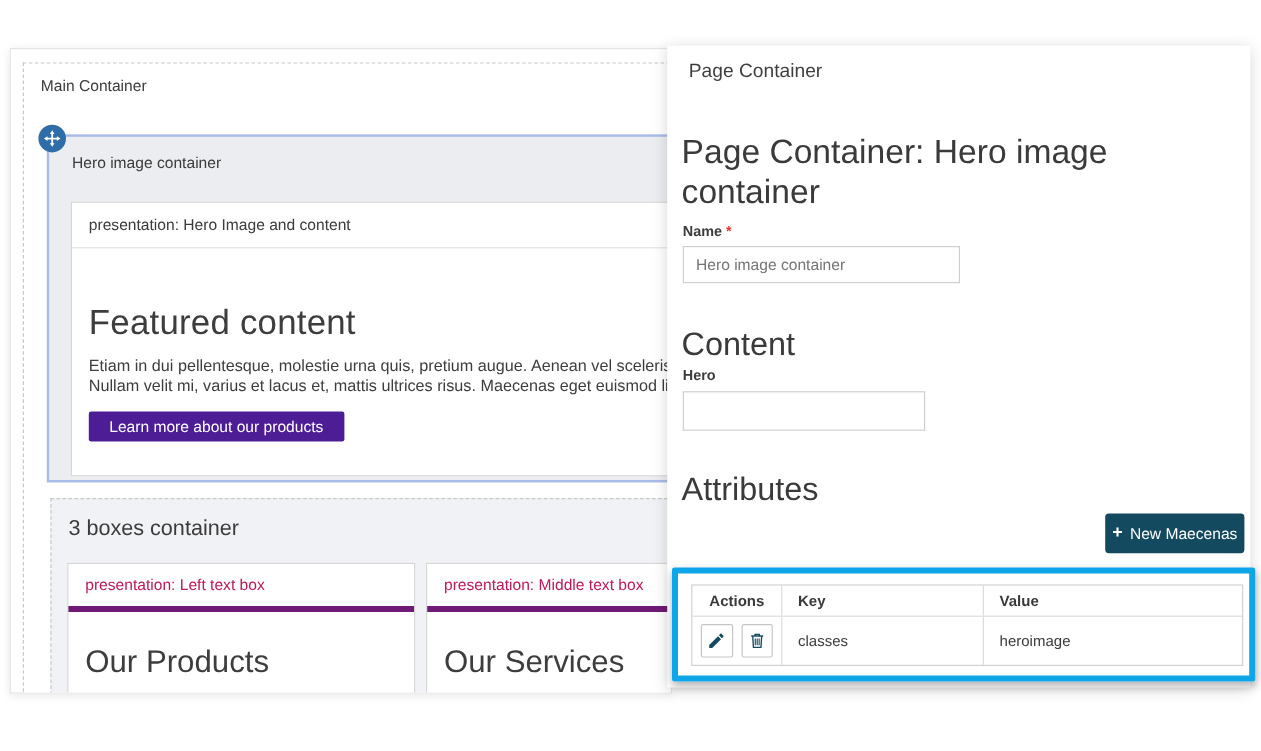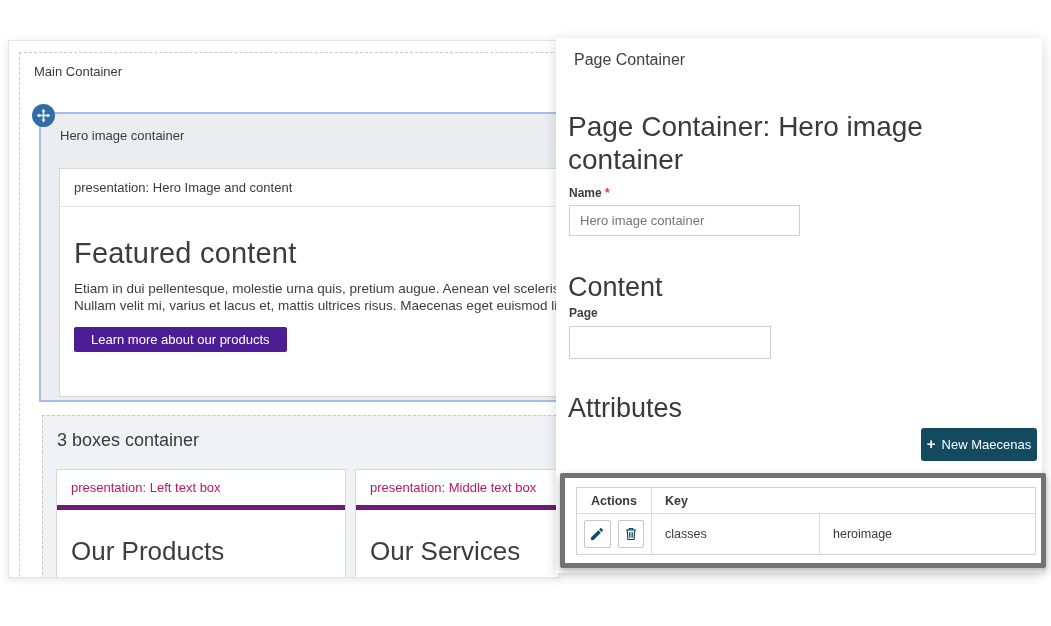--- a/index.html
+++ b/index.html
@@ -21,21 +21,21 @@
   .move-badge { position:absolute; left:-9px; top:-10px; width:23px; height:23px;
     border-radius:50%; background:#2e6da8; display:flex; align-items:center;
     justify-content:center; z-index:3; cursor:move; }
   .move-badge svg { width:15px; height:15px; }
 
   .component-box { position:absolute; left:18px; top:54px; width:740px; height:229px;
     background:#fff; border:1px solid #d7d7d7; }
   .comp-header { height:38px; border-bottom:1px solid #e3e3e3; display:flex;
     align-items:center; padding:0 14px; font-size:13px; color:#3b3b3b; }
   .comp-body { padding:0 14px; }
-  .feat-heading { font-size:29px; font-weight:300; color:#3d3d3d; margin-top:30px;
+  .feat-heading { font-size:29px; font-weight:300; color:#3d3d3d; margin-top:46px;
     letter-spacing:.2px; }
   .feat-par { font-size:13.5px; line-height:17px; color:#3d3d3d; margin-top:10px;
     max-width:556px; }
   .teal-btn { margin-top:13px; background:#4c1d95; color:#fff; border:none;
     font-family:inherit; font-size:13px; padding:5px 17px; border-radius:2px;
     cursor:pointer; }
 
   .boxes-container { position:absolute; left:22px; top:362px; width:740px; height:260px;
     border:1px dashed #c8c8c8; background:#f1f2f5; }
   .boxes-label { position:absolute; left:14px; top:14px; font-size:18px; color:#3b3b3b; }
@@ -67,21 +67,21 @@
   .label-input { left:13px; top:288px; width:202px; height:33px; }
   .attributes-h { left:12px; top:355px; }
   .new-attr-btn { position:absolute; left:365px; top:390px; width:116px; height:33px;
     background:#134a60; color:#fff; border:none; border-radius:3px; font-family:inherit;
     font-size:13px; cursor:pointer; display:flex; align-items:center;
     justify-content:center; gap:6px; }
   .new-attr-btn .plus { font-size:15px; font-weight:700; position:relative; top:-1px; }
 
   
   .highlight-box { position:absolute; left:560px; top:473px; width:486px; height:95px;
-    border:5px solid #737373; border-radius:2px; box-shadow:0 3px 7px rgba(0,0,0,.30);
+    border:5px solid #0ea5e9; border-radius:2px; box-shadow:0 3px 7px rgba(0,0,0,.30);
     z-index:3; background:transparent; }
   .attr-table { position:absolute; left:11px; top:9px; width:460px;
     border:1px solid #d2d2d2; background:#fff; }
   .attr-row { display:grid; grid-template-columns:74px 168px 1fr; }
   .attr-row.head { height:25px; }
   .attr-row.data { height:41px; border-top:1px solid #dcdcdc; }
   .cell { display:flex; align-items:center; font-size:12.5px; color:#3a3a3a;
     padding:0 13px; }
   .cell + .cell { border-left:1px solid #dcdcdc; }
   .cell.hd { font-weight:700; }
@@ -151,35 +151,36 @@
     <div class="breadcrumb">Page Container</div>
     <h1 class="panel-title">Page Container: Hero image container</h1>
 
     <label class="field-label name-label">
       <span>Name</span>
       <span class="req">*</span>
     </label>
     <input class="txt-input name-input" type="text" value="Hero image container" style="">
 
     <h2 class="section-h content-h">Content</h2>
-    <label class="field-label label-label">Page</label>
+    <label class="field-label label-label">Hero</label>
     <input class="txt-input label-input" type="text" value="" style="">
 
     <h2 class="section-h attributes-h">Attributes</h2>
     <button class="new-attr-btn">
       <span class="plus">+</span>
       <span>New Maecenas</span>
     </button>
   </div>
 
   <div class="highlight-box">
     <div class="attr-table">
       <div class="attr-row head">
         <div class="cell hd center">Actions</div>
         <div class="cell hd">Key</div>
+        <div class="cell hd">Value</div>
       </div>
       <div class="attr-row data">
         <div class="cell actions">
           <button class="icon-btn">
             <svg viewBox="0 0 24 24" fill="#134a60">
               <path d="M3 17.25V21h3.75L17.8 9.94l-3.75-3.75L3 17.25zm17.7-10.2c.4-.4.4-1.02 0-1.42l-2.33-2.33c-.4-.4-1.02-.4-1.42 0l-1.83 1.82 3.75 3.75 1.83-1.82z"></path>
             </svg>
           </button>
           <button class="icon-btn">
             <svg viewBox="0 0 24 24" fill="none" stroke="#134a60" stroke-width="1.7">

